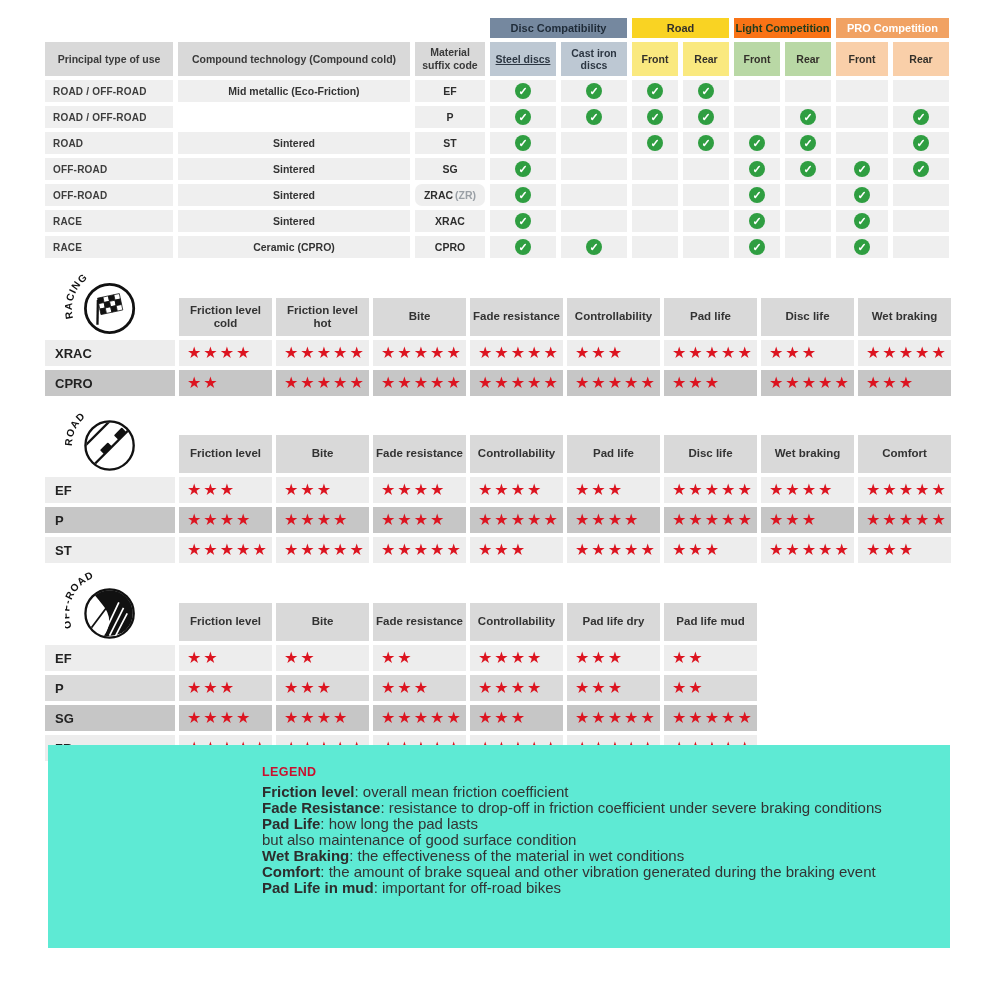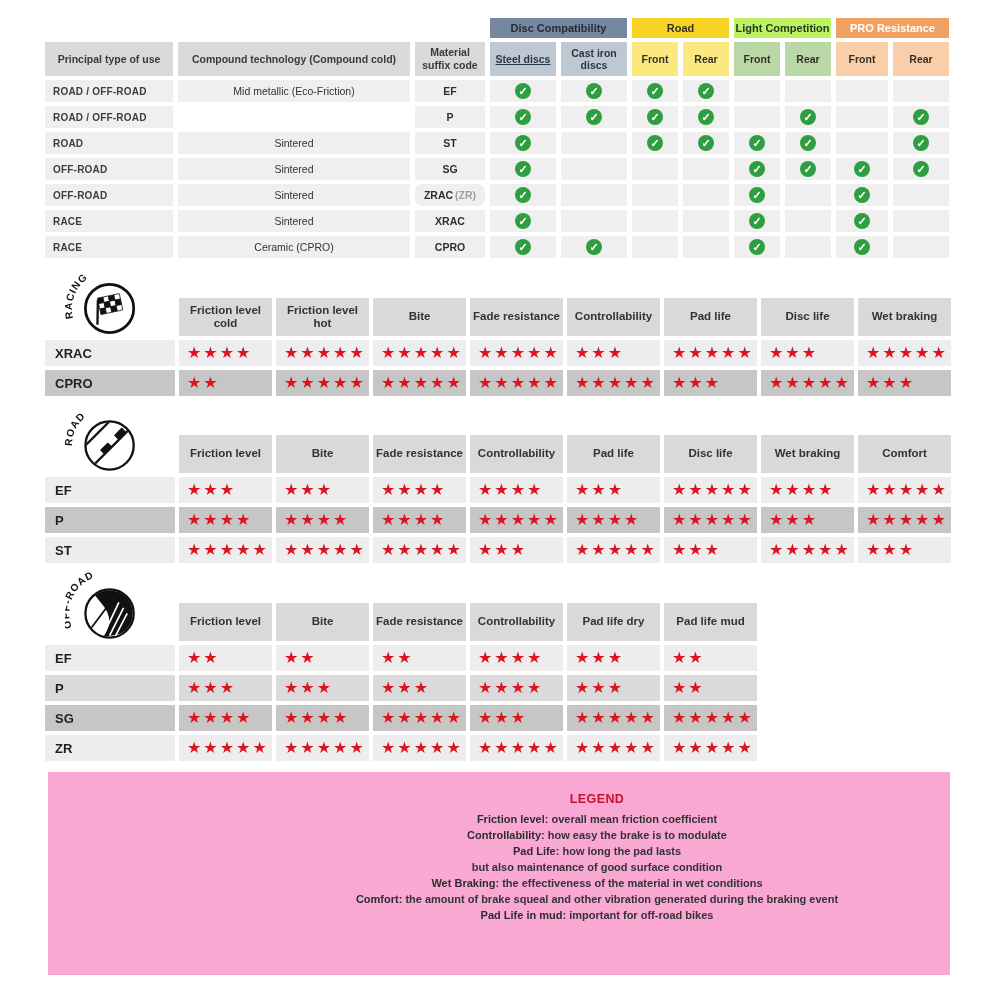--- a/index.html
+++ b/index.html
@@ -7,33 +7,33 @@
   body{font-family:"Liberation Sans",sans-serif;}
   .page{position:relative;width:1000px;height:1000px;background:#fff;overflow:hidden;}
 
   
   .compat-grid{position:absolute;left:45px;top:18px;display:grid;
     grid-template-columns:128px 232px 70px 66px 66px 46px 46px 46px 46px 52px 56px;
     grid-template-rows:20px 34px repeat(7,22px);column-gap:5px;row-gap:4px;}
   .gcell{display:flex;align-items:center;justify-content:center;font-size:11px;font-weight:bold;}
   .group-0{background:#75889f;color:#1f2b38;}
   .group-1{background:#f9d323;color:#33302a;}
-  .group-2{background:#bef264;color:#213c1d;}
+  .group-2{background:#f97316;color:#213c1d;}
   .group-3{background:#f1a263;color:#ffffff;}
   .hcell{background:#d9d9d9;display:flex;align-items:center;justify-content:center;
     text-align:center;font-size:10.5px;font-weight:bold;color:#3a3a3a;line-height:1.2;padding:2px;}
   .scell{display:flex;align-items:center;justify-content:center;text-align:center;
     font-size:10.5px;font-weight:bold;color:#33302a;line-height:1.15;padding:2px;}
   .sub-0{background:#bdc8d3;color:#2c3642;}
   .sub-1{background:#fae97f;}
   .sub-2{background:#b9d8a5;}
   .sub-3{background:#f9cfa9;}
   .rcell{background:#efefef;display:flex;align-items:center;justify-content:center;}
   .use{justify-content:flex-start;padding-left:8px;font-size:10px;font-weight:bold;color:#3d3d3d;letter-spacing:.2px;}
-  .tech{font-size:10.5px;font-weight:normal;color:#333;}
+  .tech{font-size:10.5px;font-weight:bold;color:#333;}
   .code{font-size:10.5px;font-weight:bold;color:#2e2e2e;}
   .code-note{color:#9aa0a6;margin-left:2px;}
   .check{width:16px;height:16px;border-radius:50%;background:#2f9e41;color:#fff;
     font-size:11px;font-weight:bold;display:flex;align-items:center;justify-content:center;line-height:1;}
 
   
   .rating-section{position:absolute;left:45px;}
   .icon-wrap{position:absolute;left:20px;top:-4px;width:80px;height:80px;}
   .rating-grid{display:grid;column-gap:4px;row-gap:4px;margin-top:32px;
     grid-template-rows:38px;grid-auto-rows:26px;}
@@ -44,36 +44,36 @@
   .rstars{display:flex;align-items:center;padding-left:8px;overflow:hidden;}
   .stars{color:#dc1420;font-size:16px;letter-spacing:2px;line-height:1;white-space:nowrap;}
   .shade-light{background:#ededed;}
   .shade-mid{background:#dadada;}
   .shade-dark{background:#c6c6c6;}
 
   
   .arc-label{font-size:11px;font-weight:bold;fill:#111;letter-spacing:1px;}
 
   
-  .legend-box{position:absolute;left:48px;top:772px;width:902px;height:203px;background:#f9a8d4;text-align:center;}
+  .legend-box{position:absolute;left:48px;top:745px;width:902px;height:203px;background:#5eead4;}
   .legend-inner{padding:20px 18px 0 214px;}
   .legend-title{color:#c8102e;font-weight:bold;font-size:12.5px;margin:0 0 5px 0;letter-spacing:.4px;}
-  .legend-line{font-size:11px;color:#333;line-height:16px;font-weight:bold;}
+  .legend-line{font-size:15px;color:#333;line-height:16px;}
   .legend-line b{color:#2d2d2d;}
 </style>
 </head>
 <body>
 
 <div class="page">
 
   <div class="compat-grid" id="compat-grid">
       <div class="gcell group-0" style="grid-area: 1 / 4 / auto / span 2;">Disc Compatibility</div>
       <div class="gcell group-1" style="grid-area: 1 / 6 / auto / span 2;">Road</div>
       <div class="gcell group-2" style="grid-area: 1 / 8 / auto / span 2;">Light Competition</div>
-      <div class="gcell group-3" style="grid-area: 1 / 10 / auto / span 2;">PRO Resistance</div>
+      <div class="gcell group-3" style="grid-area: 1 / 10 / auto / span 2;">PRO Competition</div>
       <div class="hcell" style="grid-area: 2 / 1; text-align: right;">Principal type of use</div>
       <div class="hcell" style="grid-area: 2 / 2;">Compound technology (Compound cold)</div>
       <div class="hcell" style="grid-area: 2 / 3;">Material suffix code</div>
       <div class="scell sub-0" style="grid-area: 2 / 4; text-decoration: underline;">Steel discs</div>
       <div class="scell sub-0" style="grid-area: 2 / 5;">Cast iron discs</div>
       <div class="scell sub-1" style="grid-area: 2 / 6;">Front</div>
       <div class="scell sub-1" style="grid-area: 2 / 7;">Rear</div>
       <div class="scell sub-2" style="grid-area: 2 / 8;">Front</div>
       <div class="scell sub-2" style="grid-area: 2 / 9;">Rear</div>
       <div class="scell sub-3" style="grid-area: 2 / 10;">Front</div>
@@ -539,21 +539,21 @@
           <span class="stars">★★★★★</span>
         </div>
       </div>
   </section>
 
   <div class="legend-box">
     <div class="legend-inner">
       <p class="legend-title">LEGEND</p>
       <div id="legend-lines">
           <div class="legend-line"><b>Friction level</b>: overall mean friction coefficient</div>
-          <div class="legend-line"><b>Controllability</b>: how easy the brake is to modulate</div>
+          <div class="legend-line"><b>Fade Resistance</b>: resistance to drop-off in friction coefficient under severe braking conditions</div>
           <div class="legend-line"><b>Pad Life</b>: how long the pad lasts</div>
           <div class="legend-line">but also maintenance of good surface condition</div>
           <div class="legend-line"><b>Wet Braking</b>: the effectiveness of the material in wet conditions</div>
           <div class="legend-line"><b>Comfort</b>: the amount of brake squeal and other vibration generated during the braking event</div>
           <div class="legend-line"><b>Pad Life in mud</b>: important for off-road bikes</div>
         </div>
     </div>
   </div>
 
 </div>

